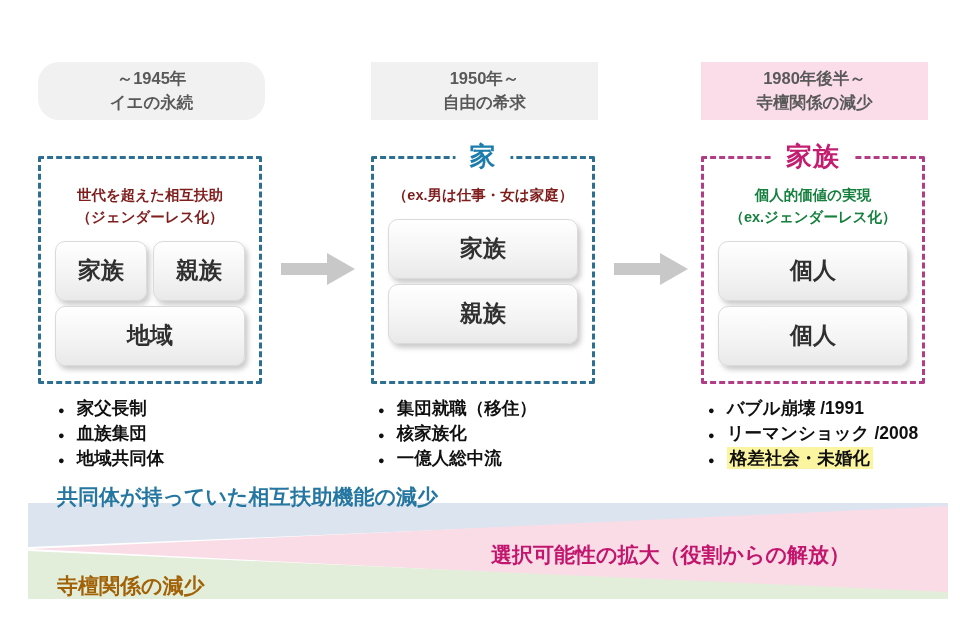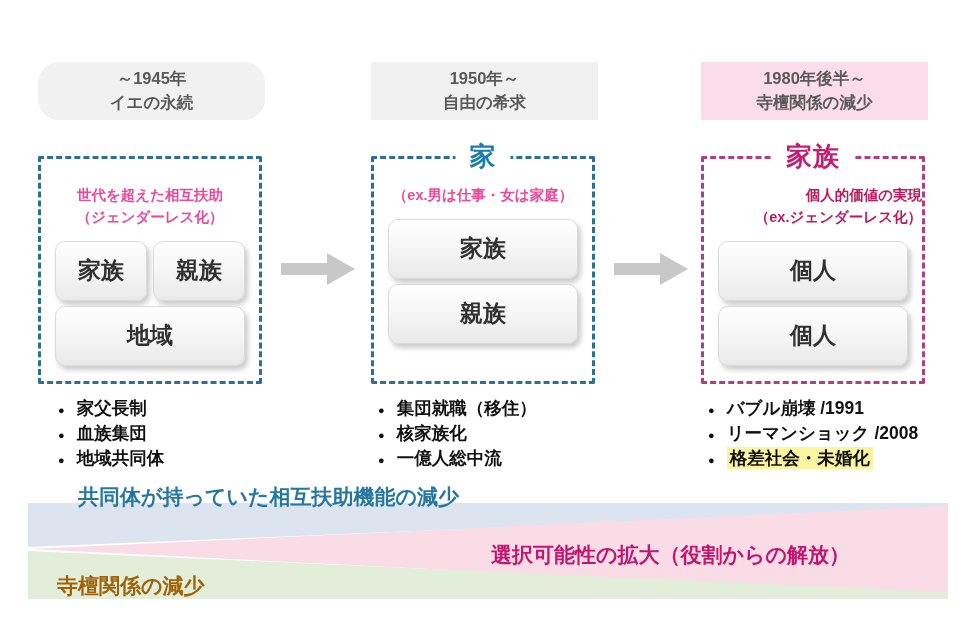--- a/index.html
+++ b/index.html
@@ -30,23 +30,23 @@
 
   .frame-title {
     position:absolute; top:-20px; left:50%; transform:translateX(-50%);
     background:#ffffff; padding:0 14px; white-space:nowrap;
     font-size:26px; font-weight:bold; color:#1c7cab; letter-spacing:1px;
   }
   #frame3 .frame-title { color:#c31d6f; }
 
   .frame-sub {
     margin-top:26px; text-align:center; font-size:14.5px; font-weight:bold;
-    color:#ec4899; line-height:1.5;
-  }
-  #frame3 .frame-sub { color:#be185d;text-align:right; }
+    color:#7f1d1d; line-height:1.5;
+  }
+  #frame3 .frame-sub { color:#15803d; }
 
   .units { padding:12px 14px 0; display:flex; flex-wrap:wrap; gap:5px 6px; }
   .unit {
     background:linear-gradient(180deg,#ffffff 0%,#f3f3f3 60%,#e9e9e9 100%);
     border:1px solid #dadada; border-radius:10px;
     box-shadow:3px 4px 5px rgba(110,110,110,0.35);
     display:flex; align-items:center; justify-content:center;
     height:60px; box-sizing:border-box;
     font-size:23px; font-weight:bold; color:#303030;
   }
@@ -66,21 +66,21 @@
   .bullet-item {
     display:flex; align-items:baseline; font-size:17.5px; font-weight:bold;
     color:#101010; line-height:22px; margin-bottom:1px; white-space:nowrap;
   }
   .dot { font-size:11px; margin-right:12px; }
   .hl { background:#fbf4a0; padding:0 3px; }
 
   
   .wedges { position:absolute; left:0; top:500px; width:960px; height:104px; }
   .wlabel { position:absolute; font-size:21px; font-weight:bold; white-space:nowrap; }
-  #wl-blue  { left:57px;  top:483px; color:#2577a1;margin-left:21px; }
+  #wl-blue  { left:57px;  top:483px; color:#2577a1; }
   #wl-pink  { left:491px; top:541px; color:#c2156d; }
   #wl-green { left:57px;  top:572px; color:#a16207; }
 </style>
 </head>
 <body>
 
 <div class="stage">
 
   <div class="era-header" id="era1">
     <span>～1945年</span>

